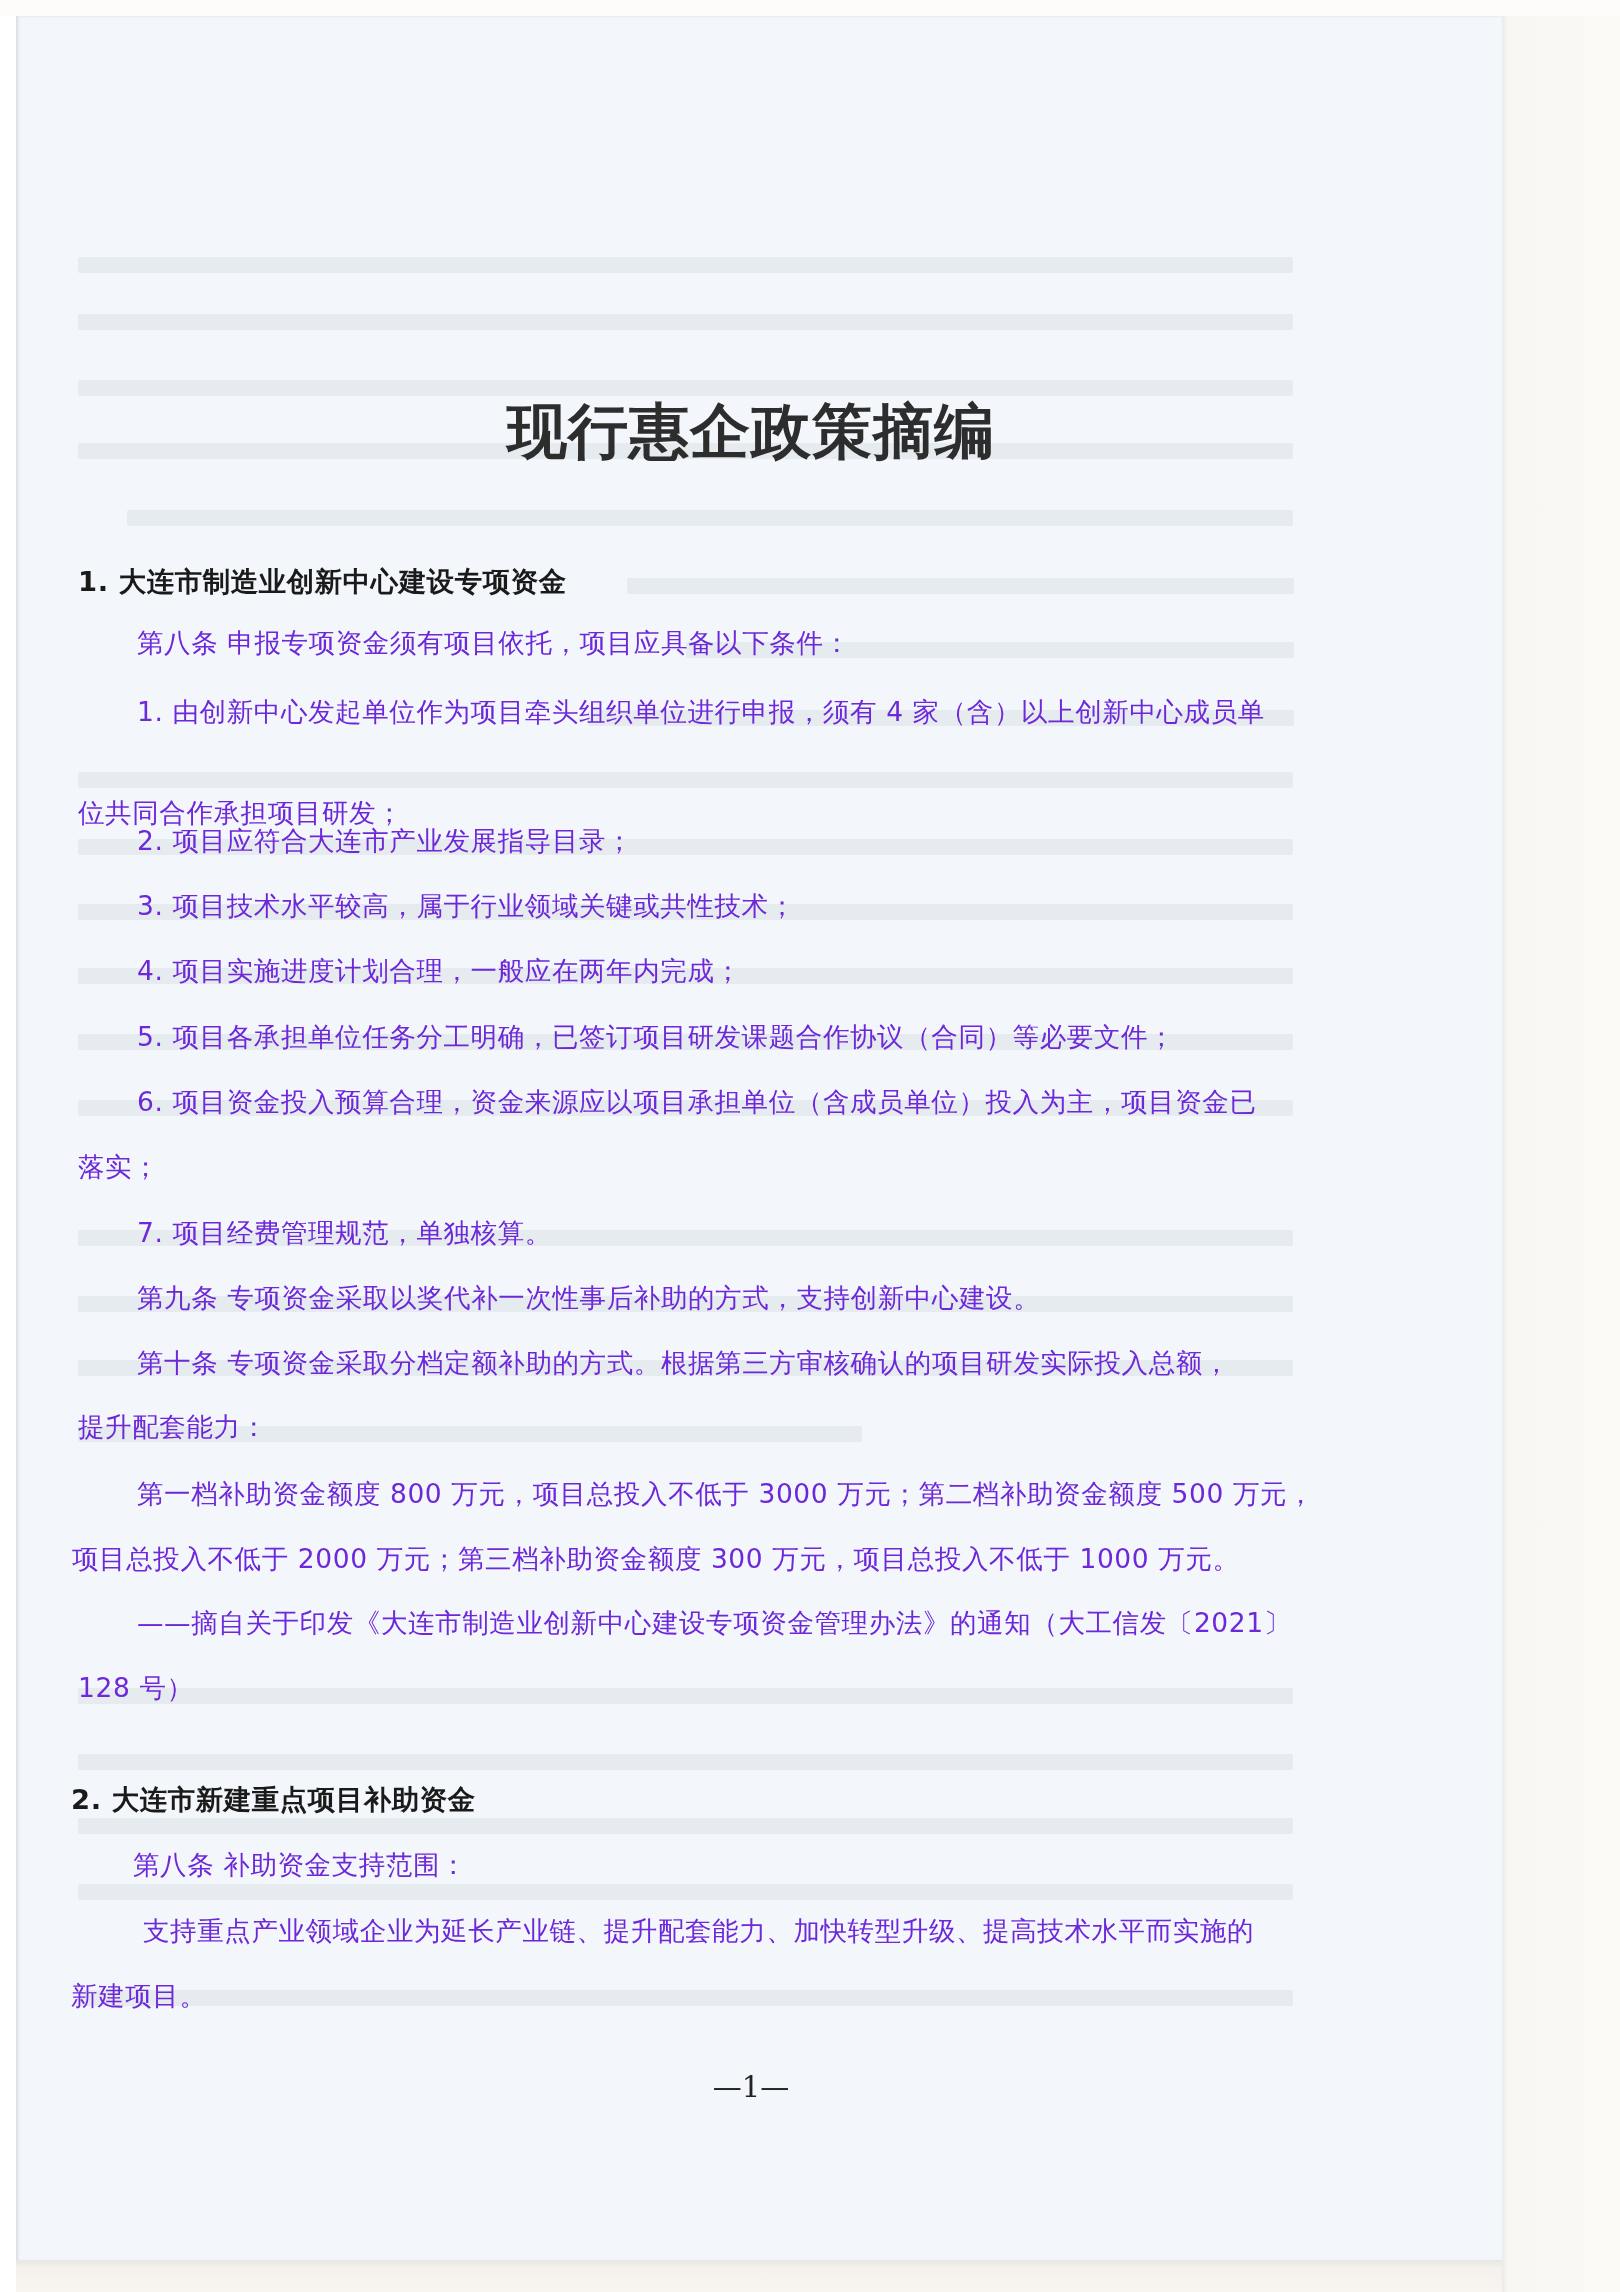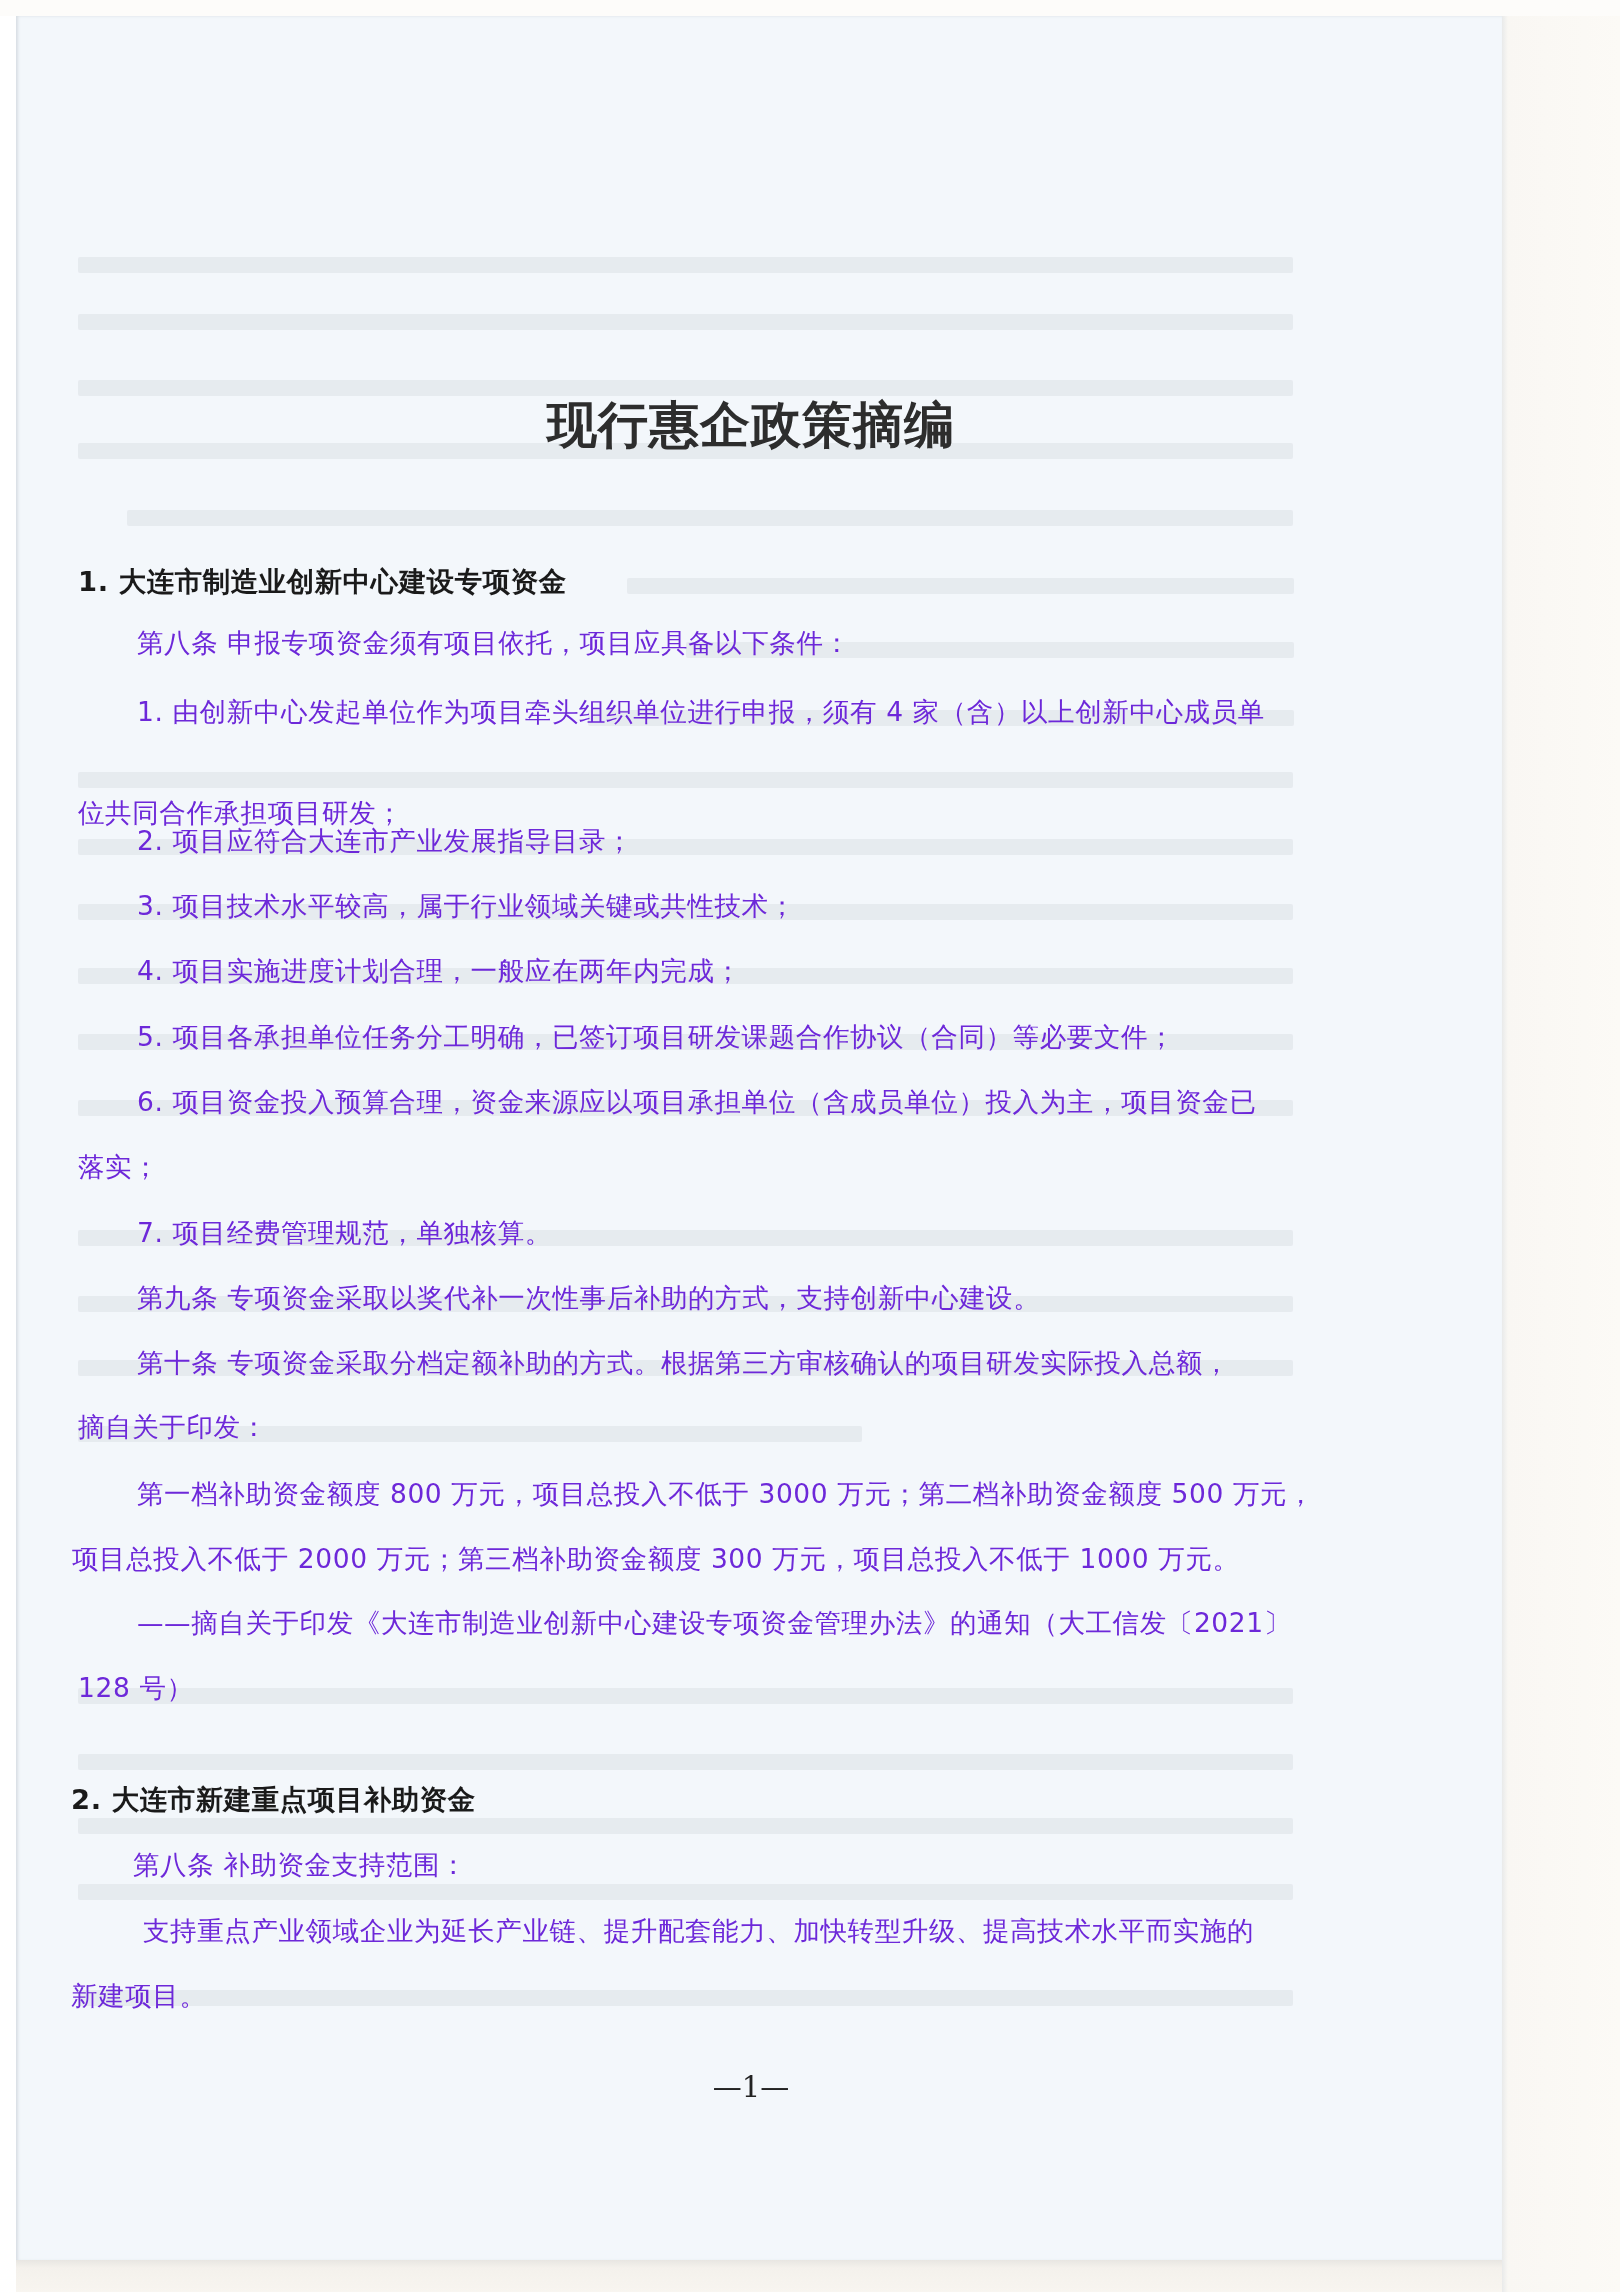--- a/index.html
+++ b/index.html
@@ -20,21 +20,21 @@
     }
     .bottom-strip {
       position: absolute; left: 15.7px; top: 2260px; width: 1486px; height: 32px;
       background: linear-gradient(180deg, #e8e6e2 0px, #f4f1ec 7.8px, #f8f5f0 100%);
     }
     .ghost {
       position: absolute; height: 15.7px; background: rgba(150,155,165,0.13); border-radius: 2px;
     }
     .title {
       position: absolute; left: 0; width: 1502px; top: 392px;
-      text-align: center; font-size: 50px; font-weight: bold; color: #2d2d2d;
+      text-align: center; font-size: 60px; font-weight: bold; color: #2d2d2d;
       letter-spacing: 1px;
       font-family: "DejaVu Serif", "Liberation Serif", serif;
     }
     .line {
       position: absolute; font-size: 26.5px; color: #6d28d9; white-space: nowrap;
       font-family: "DejaVu Sans", "Liberation Sans", sans-serif;
       letter-spacing: 0.6px;
     }
     .heading { font-weight: bold; font-size: 27.4px; color: #1a1a1a; }
     .pagenum {
@@ -82,21 +82,21 @@
 <div class="line" style="left:78px;top:795px;text-align:right;">位共同合作承担项目研发；</div>
 <div class="line" style="left:137px;top:823px;">2. 项目应符合大连市产业发展指导目录；</div>
 <div class="line" style="left:137px;top:888px;">3. 项目技术水平较高，属于行业领域关键或共性技术；</div>
 <div class="line" style="left:137px;top:953px;">4. 项目实施进度计划合理，一般应在两年内完成；</div>
 <div class="line" style="left:137px;top:1019px;">5. 项目各承担单位任务分工明确，已签订项目研发课题合作协议（合同）等必要文件；</div>
 <div class="line" style="left:137px;top:1084px;">6. 项目资金投入预算合理，资金来源应以项目承担单位（含成员单位）投入为主，项目资金已</div>
 <div class="line" style="left:78px;top:1149px;">落实；</div>
 <div class="line" style="left:137px;top:1215px;">7. 项目经费管理规范，单独核算。</div>
 <div class="line" style="left:137px;top:1280px;">第九条  专项资金采取以奖代补一次性事后补助的方式，支持创新中心建设。</div>
 <div class="line" style="left:137px;top:1345px;">第十条  专项资金采取分档定额补助的方式。根据第三方审核确认的项目研发实际投入总额，</div>
-<div class="line" style="left:78px;top:1409px;">摘自关于印发：</div>
+<div class="line" style="left:78px;top:1409px;">提升配套能力：</div>
 <div class="line" style="left:137px;top:1476px;">第一档补助资金额度 800 万元，项目总投入不低于 3000 万元；第二档补助资金额度 500 万元，</div>
 <div class="line" style="left:72px;top:1541px;">项目总投入不低于 2000 万元；第三档补助资金额度 300 万元，项目总投入不低于 1000 万元。</div>
 <div class="line" style="left:137px;top:1605px;">——摘自关于印发《大连市制造业创新中心建设专项资金管理办法》的通知（大工信发〔2021〕</div>
 <div class="line" style="left:78px;top:1670px;">128 号）</div>
 
 <div class="line heading" style="left:71px;top:1782px;">2. 大连市新建重点项目补助资金</div>
 <div class="line" style="left:133px;top:1847px;">第八条  补助资金支持范围：</div>
 <div class="line" style="left:143px;top:1913px;">支持重点产业领域企业为延长产业链、提升配套能力、加快转型升级、提高技术水平而实施的</div>
 <div class="line" style="left:71px;top:1978px;">新建项目。</div>
 

